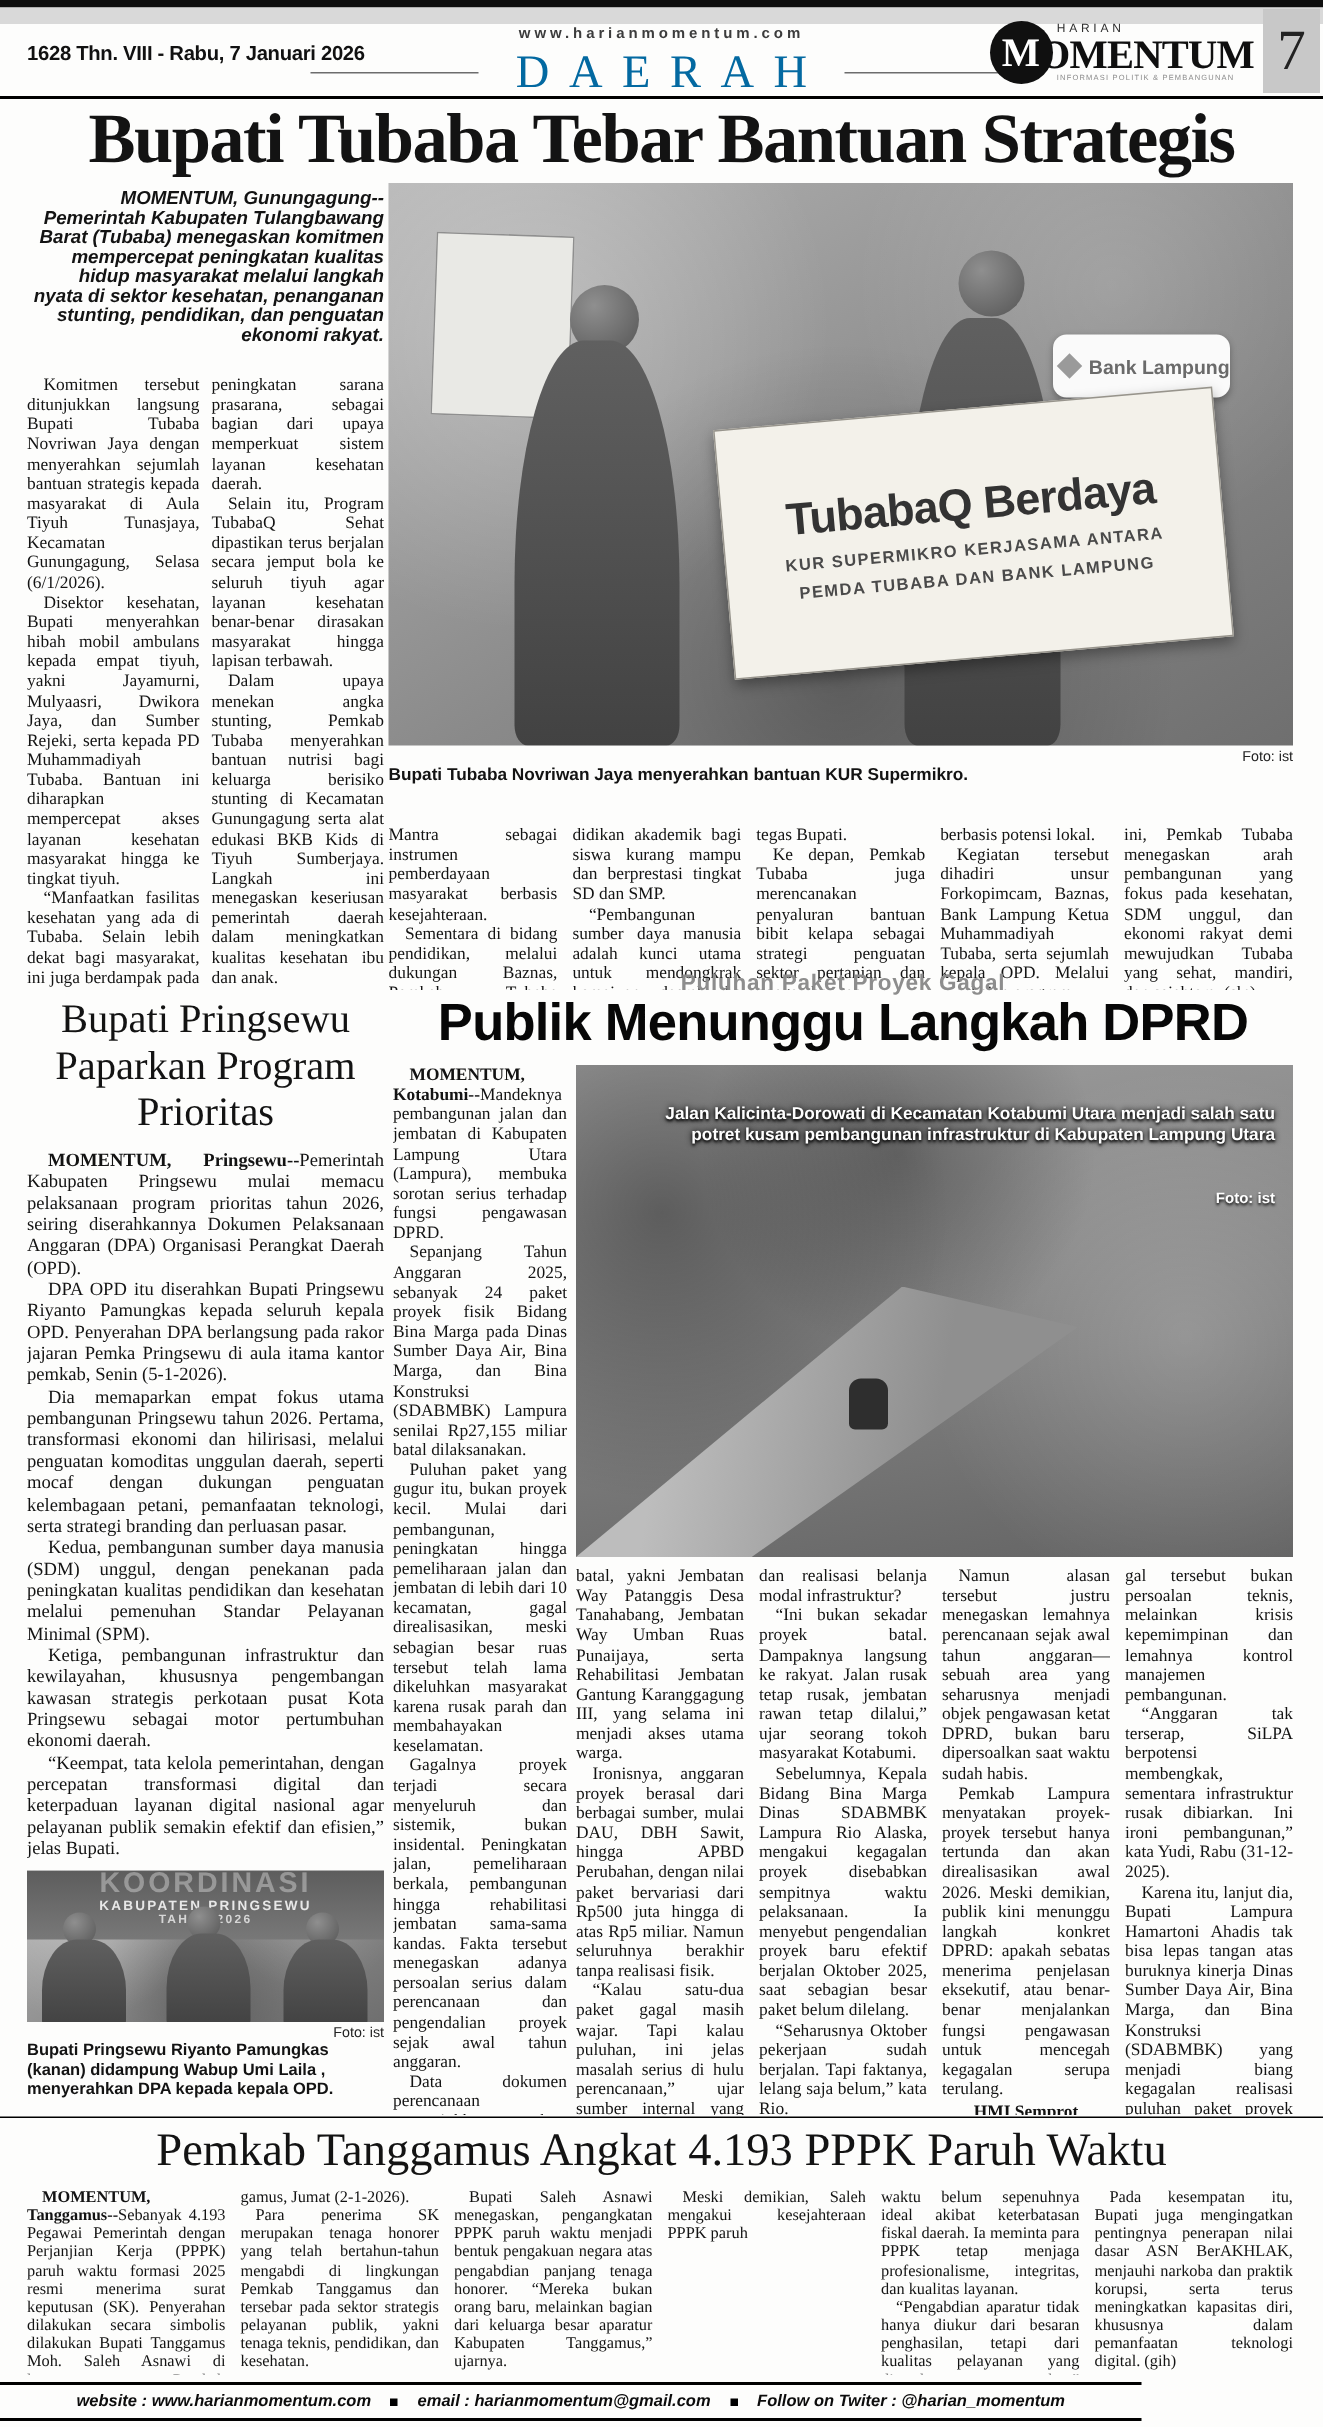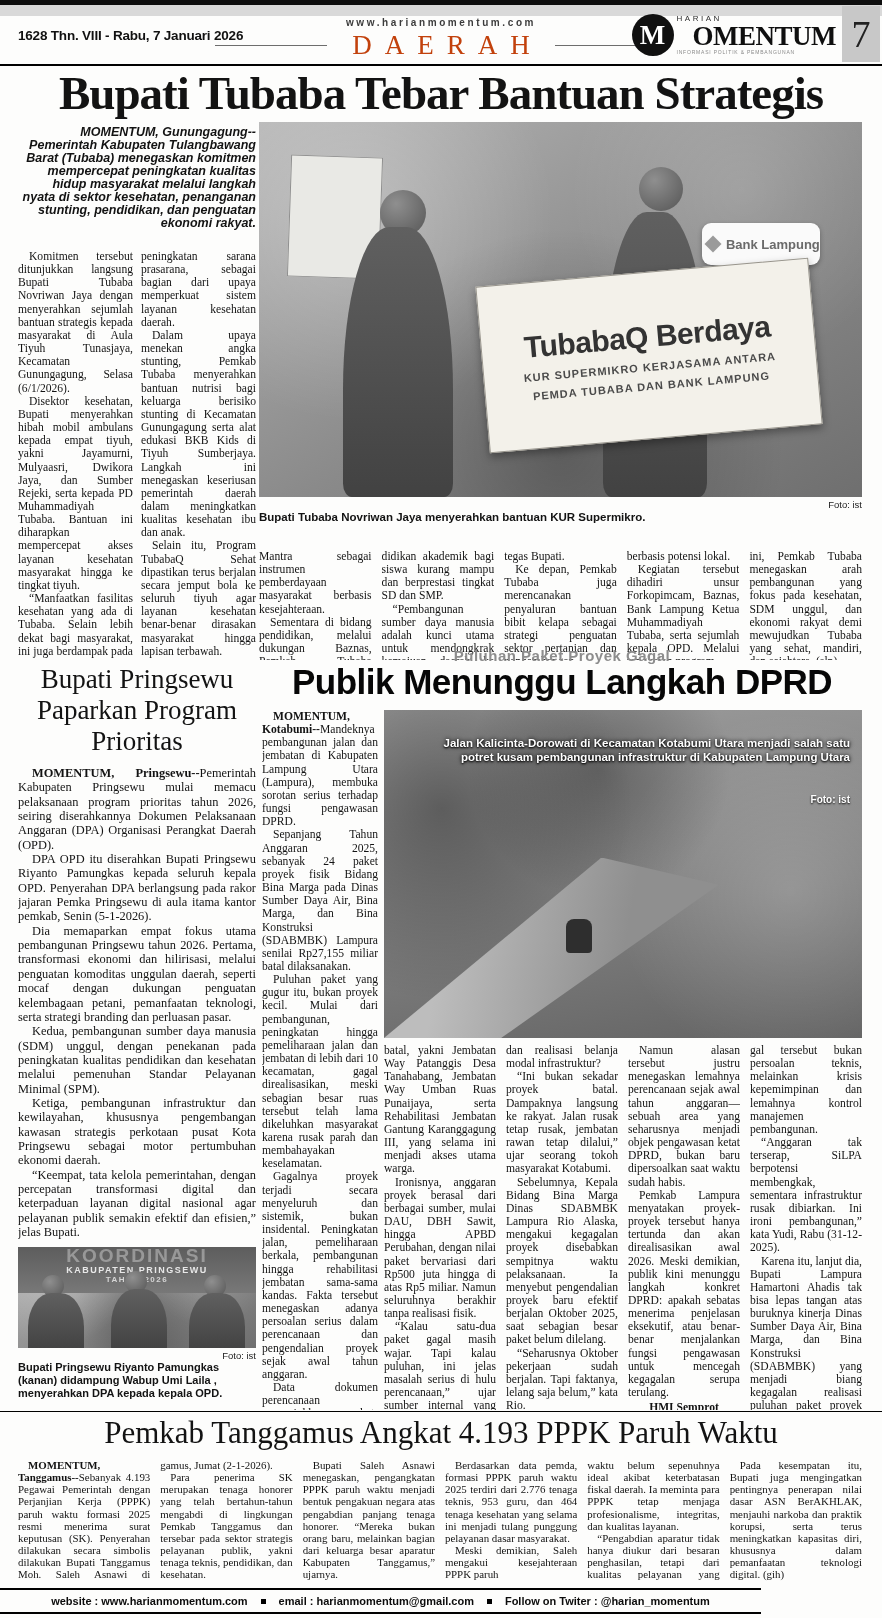--- a/index.html
+++ b/index.html
@@ -11,27 +11,27 @@
   
   #topbar{left:0;top:0;width:882px;height:5px;background:#0e0e0e;}
   #graybar{left:0;top:5px;width:882px;height:11px;background:#d9d9d9;}
   #edition{left:18px;top:28px;font-family:"Liberation Sans",sans-serif;font-weight:bold;
            font-size:13.5px;letter-spacing:-.2px;color:#111;text-align:right;}
   #mh-center{left:0;top:17px;width:882px;text-align:center;}
   #site{font-family:"Liberation Sans",sans-serif;font-weight:bold;font-size:10px;
         letter-spacing:2.6px;color:#3c3c3c;}
   #section-row{margin-top:2px;display:flex;align-items:center;justify-content:center;gap:12px;}
   .mline{width:112px;height:1px;background:#6d6d6d;}
-  #section{font-size:27px;color:#c2410c;letter-spacing:13px;padding-left:13px;}
+  #section{font-size:31px;color:#0369a1;letter-spacing:13px;padding-left:13px;}
   #brand{right:46px;top:14px;display:flex;align-items:center;}
   #brand-m{display:flex;width:42px;height:42px;border-radius:50%;background:#101010;color:#fff;
            align-items:center;justify-content:center;font-size:27px;font-weight:bold;margin-right:-9px;z-index:2;}
   .brand-col{display:flex;flex-direction:column;line-height:1;}
   #brand-top{font-family:"Liberation Sans",sans-serif;font-size:8px;letter-spacing:2.5px;color:#2e2e2e;margin-left:12px;}
-  #brand-rest{font-size:27px;font-weight:bold;letter-spacing:-.5px;color:#0f0f0f;padding-left:28px;}
+  #brand-rest{font-size:27px;font-weight:bold;letter-spacing:-.5px;color:#0f0f0f;}
   #brand-tag{font-family:"Liberation Sans",sans-serif;font-size:5px;letter-spacing:.8px;color:#8a8a8a;margin-left:12px;}
   #pagebox{right:2px;top:6px;width:38px;height:56px;background:#c8c8c8;display:flex;
            align-items:center;justify-content:center;font-size:38px;color:#222;}
   #mainrule{left:0;top:64px;width:882px;height:2px;background:#000;}
 
   
   #h1{left:0;top:66px;width:882px;text-align:center;font-size:47px;font-weight:bold;letter-spacing:-1px;}
 
   
   .bodytext{font-size:11.6px;line-height:13.15px;text-align:justify;overflow:hidden;}
@@ -120,21 +120,21 @@
   #divider4{left:0;top:1411px;width:882px;height:1px;background:#000;}
   #a4-title{left:0;top:1415px;width:882px;text-align:center;font-size:31px;font-weight:500;}
   #a4-cols{left:18px;top:1459px;width:844px;height:124px;display:flex;gap:10px;}
   #a4-cols > div{flex:1 1 0;height:124px;font-size:10.9px;line-height:12.15px;}
   #a4-cols .para{text-indent:10px;}
   #a4-cols .cont > .para:first-child{text-indent:0;}
 
   
   #footer{left:0;top:1588px;width:761px;height:26px;border-top:2px solid #000;border-bottom:2px solid #000;
           box-sizing:border-box;display:flex;align-items:center;justify-content:center;gap:13px;
-          font-family:"Liberation Sans",sans-serif;font-weight:bold;font-size:11px;color:#0c0c0c;}
+          font-family:"Liberation Sans",sans-serif;font-weight:bold;font-size:11px;color:#0c0c0c;font-style:italic;}
   .sep{width:5px;height:5px;background:#000;}
 </style>
 </head>
 <body>
 
 <div class="page">
 
   <div class="abs" id="topbar"></div>
   <div class="abs" id="graybar"></div>
   <div class="abs" id="edition">1628 Thn. VIII - Rabu, 7 Januari 2026</div>
@@ -163,22 +163,22 @@
 
   <div class="abs" id="h1">Bupati Tubaba Tebar Bantuan Strategis</div>
   <div class="abs" id="a1-lead">MOMENTUM, Gunungagung--Pemerintah Kabupaten Tulangbawang Barat (Tubaba) menegaskan komitmen mempercepat peningkatan kualitas hidup masyarakat melalui langkah nyata di sektor kesehatan, penanganan stunting, pendidikan, dan penguatan ekonomi rakyat.</div>
   <div class="abs bodytext" id="a1c1">
       <p class="para">Komitmen tersebut ditunjukkan langsung Bupati Tubaba Novriwan Jaya dengan menyerahkan sejumlah bantuan strategis kepada masyarakat di Aula Tiyuh Tunasjaya, Kecamatan Gunungagung, Selasa (6/1/2026).</p>
       <p class="para">Disektor kesehatan, Bupati menyerahkan hibah mobil ambulans kepada empat tiyuh, yakni Jayamurni, Mulyaasri, Dwikora Jaya, dan Sumber Rejeki, serta kepada PD Muhammadiyah Tubaba. Bantuan ini diharapkan mempercepat akses layanan kesehatan masyarakat hingga ke tingkat tiyuh.</p>
       <p class="para">“Manfaatkan fasilitas kesehatan yang ada di Tubaba. Selain lebih dekat bagi masyarakat, ini juga berdampak pada peningkatan kualitas layanan dan Pendapatan Asli Daerah,” tegas Novriwan Jaya.</p>
     </div>
   <div class="abs bodytext cont" id="a1c2">
       <p class="para">peningkatan sarana prasarana, sebagai bagian dari upaya memperkuat sistem layanan kesehatan daerah.</p>
+      <p class="para">Selain itu, Program TubabaQ Sehat dipastikan terus berjalan secara jemput bola ke seluruh tiyuh agar layanan kesehatan benar-benar dirasakan masyarakat hingga lapisan terbawah.</p>
       <p class="para">Dalam upaya menekan angka stunting, Pemkab Tubaba menyerahkan bantuan nutrisi bagi keluarga berisiko stunting di Kecamatan Gunungagung serta alat edukasi BKB Kids di Tiyuh Sumberjaya. Langkah ini menegaskan keseriusan pemerintah daerah dalam meningkatkan kualitas kesehatan ibu dan anak.</p>
-      <p class="para">Selain itu, Program TubabaQ Sehat dipastikan terus berjalan secara jemput bola ke seluruh tiyuh agar layanan kesehatan benar-benar dirasakan masyarakat hingga lapisan terbawah.</p>
       <p class="para">Di sektor ekonomi, Bupati menyerahkan secara simbolis pinjaman KUR Super Mikro kepada 16 penerima manfaat melalui kerja sama dengan Bank Lampung. Program ini ditujukan untuk memperkuat pelaku usaha mikro sekaligus menggerakkan ekonomi masyarakat.</p>
     </div>
 
   <div class="photo" id="photo1">
     <div id="flip"></div>
     <div class="head" style="left:20%;top:18%;width:46px;height:46px;"></div>
     <div class="fig" style="left:14%;top:28%;width:110px;height:72%;"></div>
     <div class="head" style="left:63%;top:12%;width:44px;height:44px;"></div>
     <div class="fig" style="left:57%;top:24%;width:104px;height:76%;"></div>
     <div id="bankbox">
@@ -288,21 +288,20 @@
       <p class="para"><b class="dl">MOMENTUM, Tanggamus--</b><span>Sebanyak 4.193 Pegawai Pemerintah dengan Perjanjian Kerja (PPPK) paruh waktu formasi 2025 resmi menerima surat keputusan (SK). Penyerahan dilakukan secara simbolis dilakukan Bupati Tanggamus Moh. Saleh Asnawi di lapangan upacara Pemkab Tang-</span></p>
     </div>
     <div class="bodytext cont">
         <p class="para">gamus, Jumat (2-1-2026).</p>
         <p class="para">Para penerima SK merupakan tenaga honorer yang telah bertahun-tahun mengabdi di lingkungan Pemkab Tanggamus dan tersebar pada sektor strategis pelayanan publik, yakni tenaga teknis, pendidikan, dan kesehatan.</p>
       </div>
     <div class="bodytext">
         <p class="para">Bupati Saleh Asnawi menegaskan, pengangkatan PPPK paruh waktu menjadi bentuk pengakuan negara atas pengabdian panjang tenaga honorer. “Mereka bukan orang baru, melainkan bagian dari keluarga besar aparatur Kabupaten Tanggamus,” ujarnya.</p>
       </div>
     <div class="bodytext">
-        <p class="para">Berdasarkan data pemda, formasi PPPK paruh waktu 2025 terdiri dari 2.776 tenaga teknis, 953 guru, dan 464 tenaga kesehatan yang selama ini menjadi tulang punggung pelayanan dasar masyarakat.</p>
         <p class="para">Meski demikian, Saleh mengakui kesejahteraan PPPK paruh</p>
       </div>
     <div class="bodytext cont">
         <p class="para">waktu belum sepenuhnya ideal akibat keterbatasan fiskal daerah. Ia meminta para PPPK tetap menjaga profesionalisme, integritas, dan kualitas layanan.</p>
         <p class="para">“Pengabdian aparatur tidak hanya diukur dari besaran penghasilan, tetapi dari kualitas pelayanan yang dirasakan masyarakat,” tegasnya.</p>
       </div>
     <div class="bodytext">
         <p class="para">Pada kesempatan itu, Bupati juga mengingatkan pentingnya penerapan nilai dasar ASN BerAKHLAK, menjauhi narkoba dan praktik korupsi, serta terus meningkatkan kapasitas diri, khususnya dalam pemanfaatan teknologi digital. (gih)</p>
       </div>
   </div>

